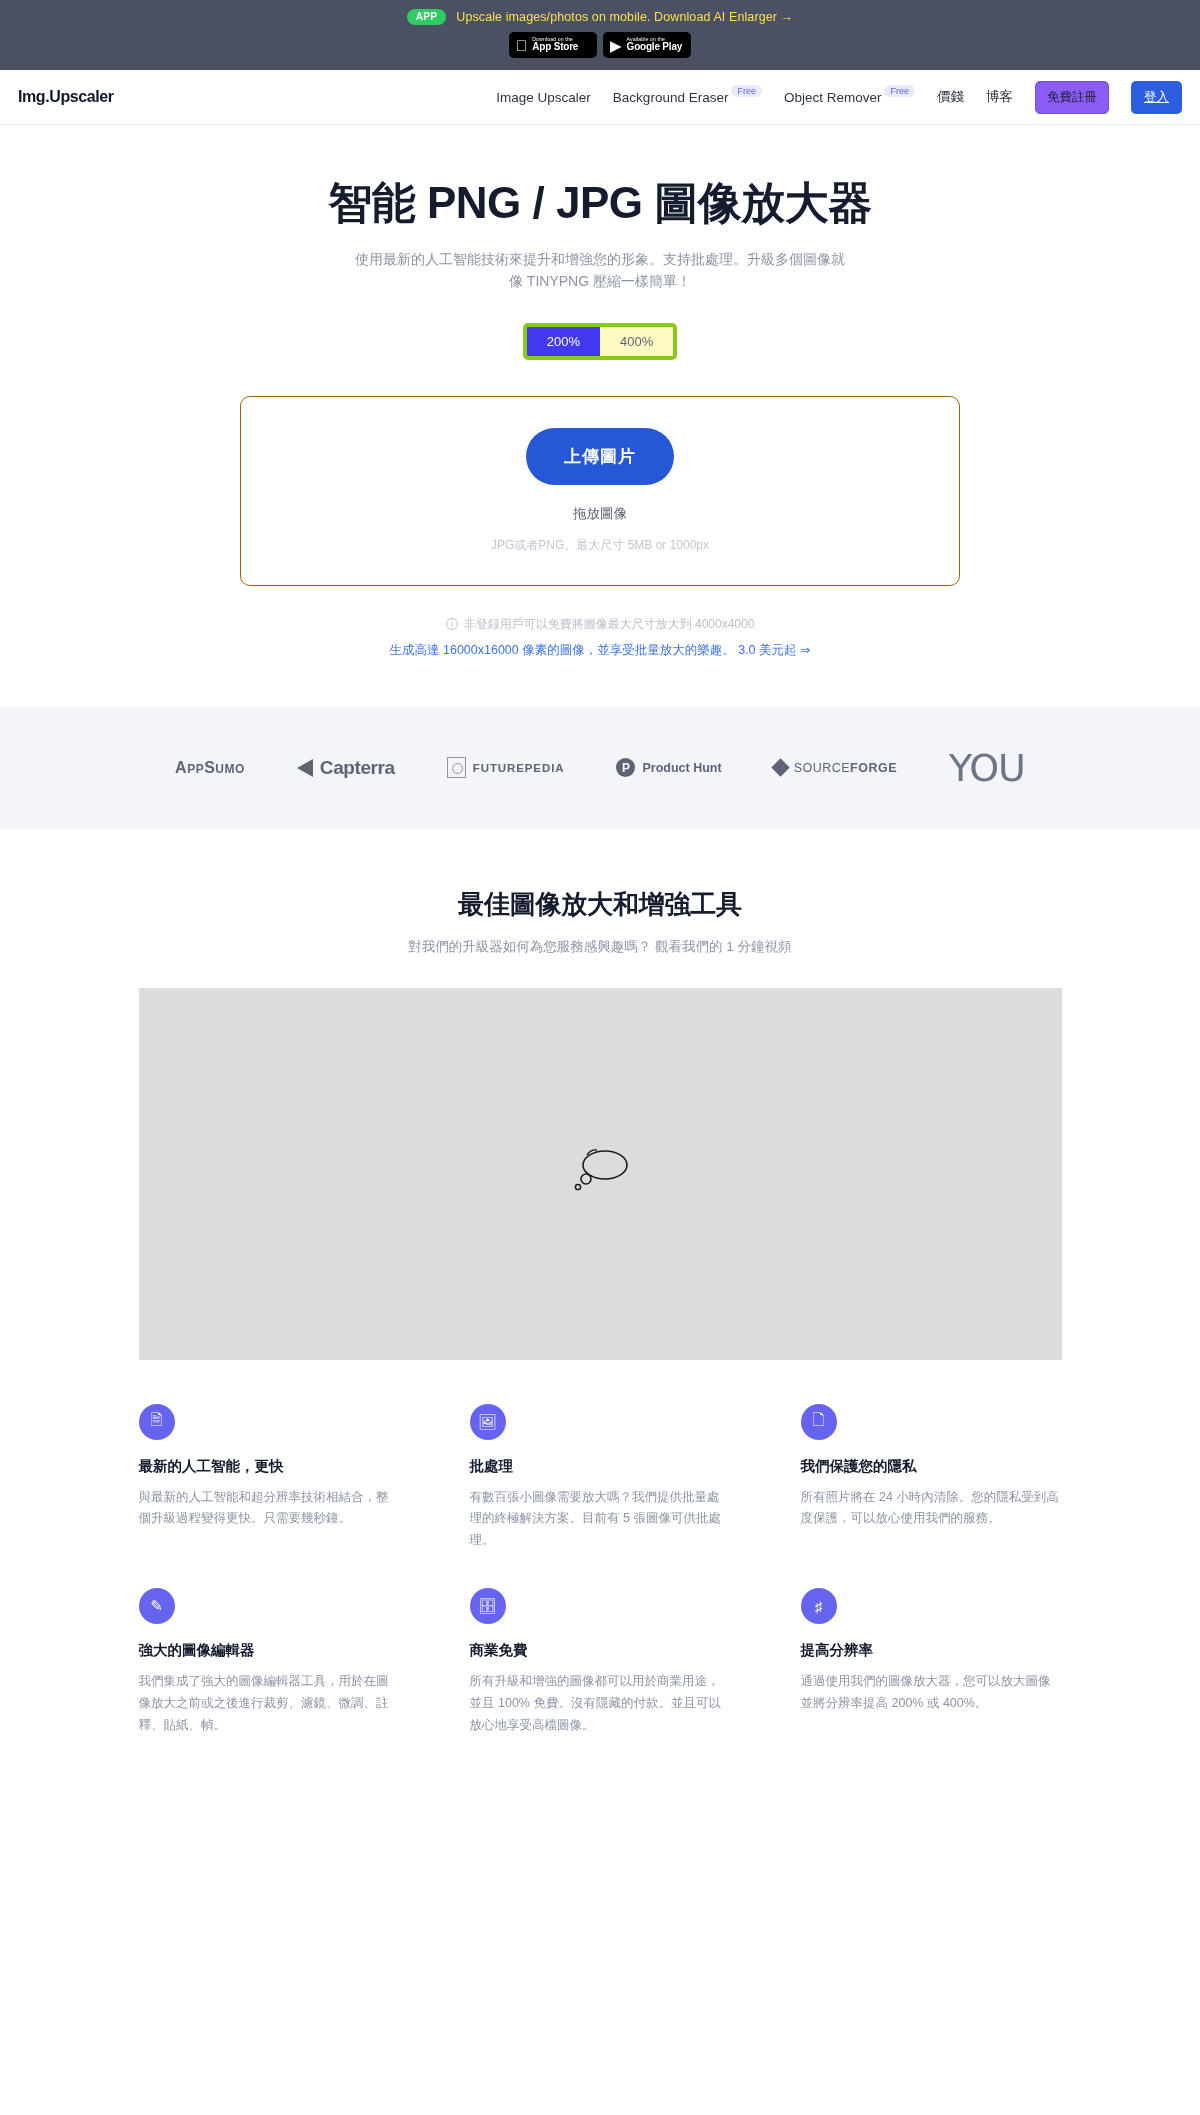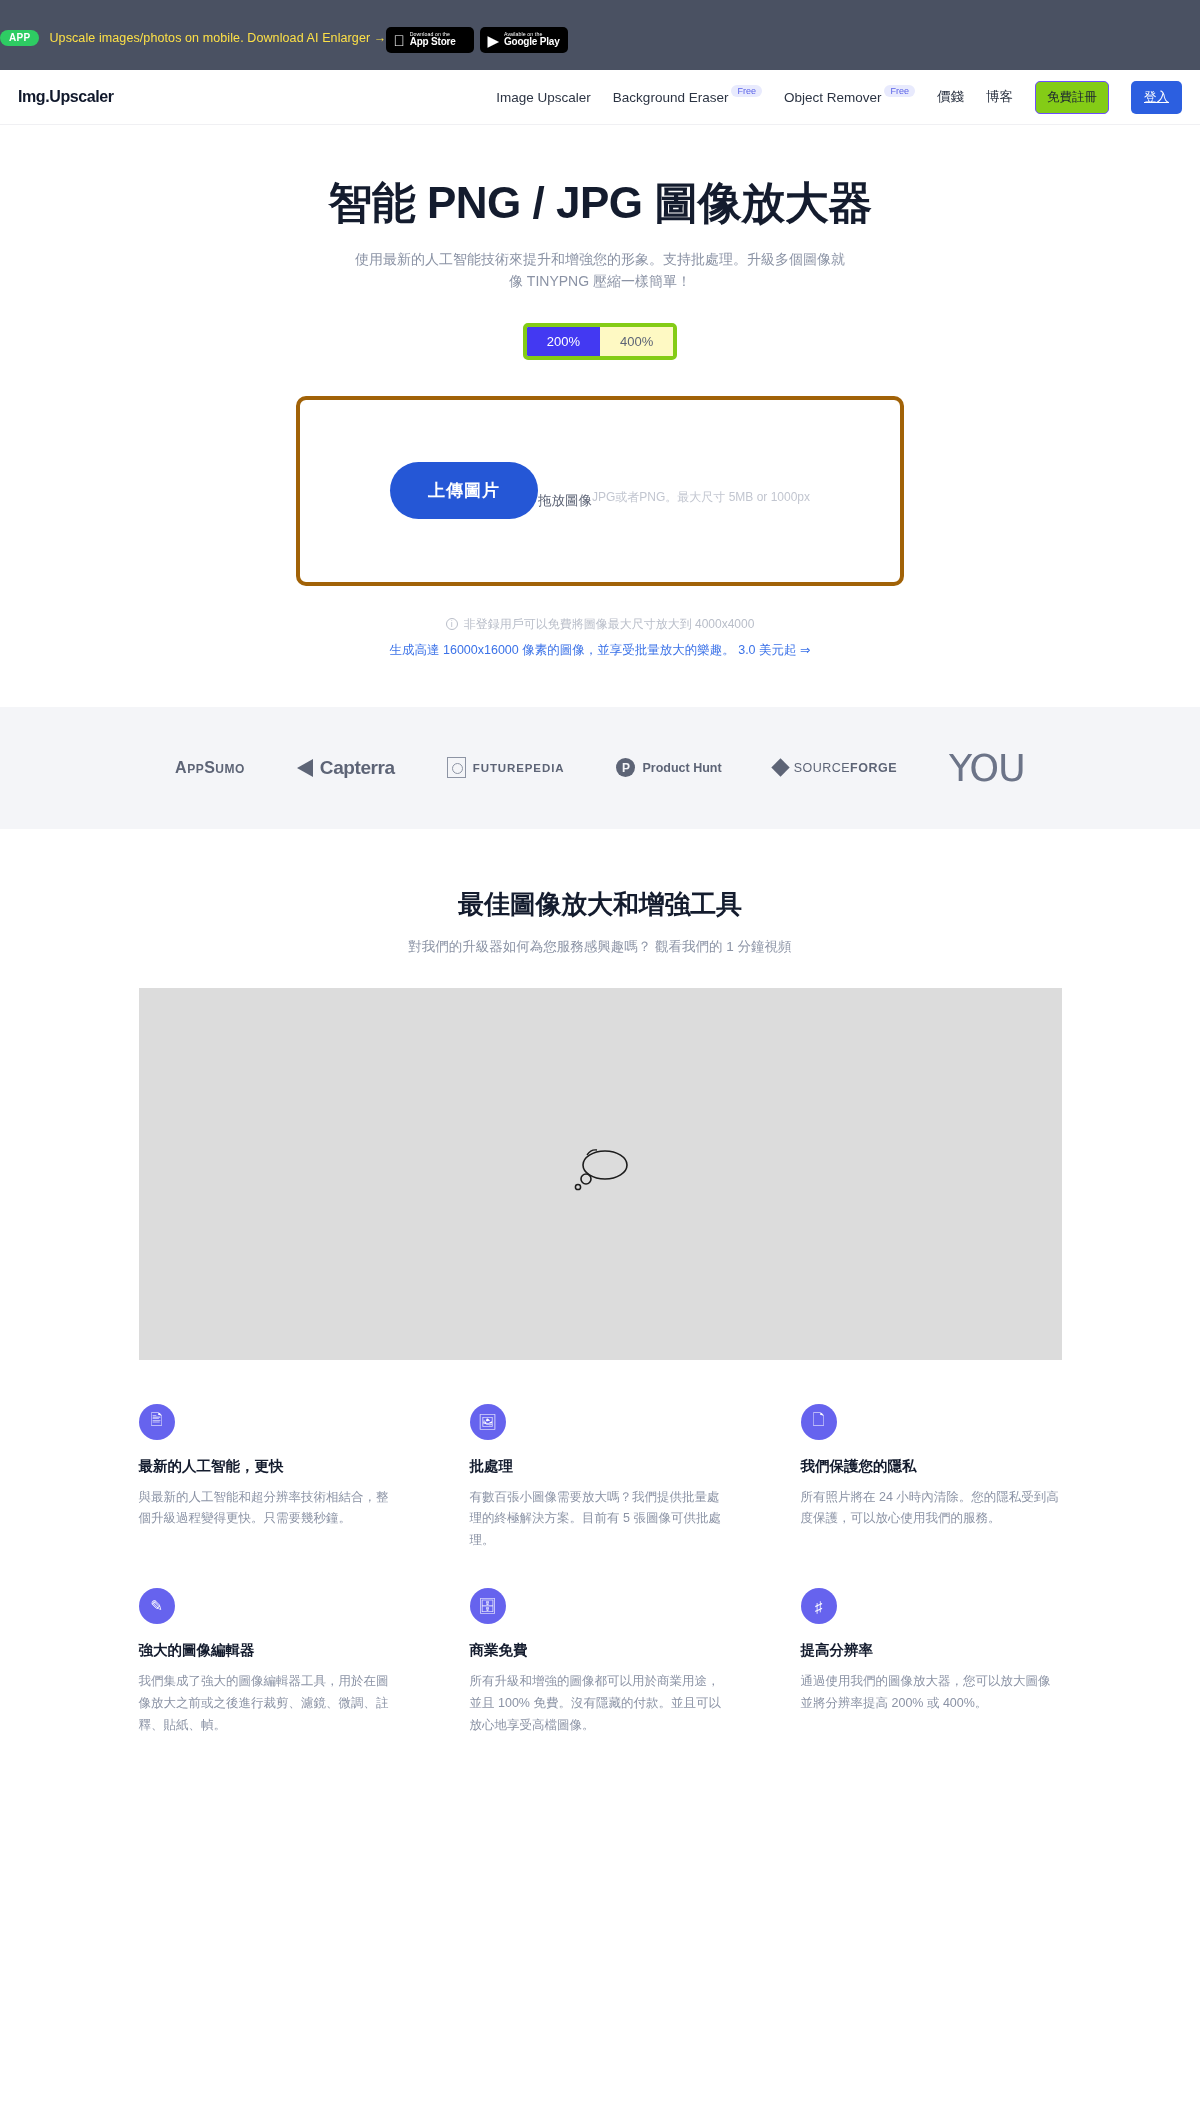--- a/index.html
+++ b/index.html
@@ -9,21 +9,21 @@
     font-family: "Liberation Sans", "DejaVu Sans", sans-serif;
     color: #1b2333;
   }
   body { width: 1200px; min-height: 2115px; overflow-x: hidden; }
 
   
   .app-banner {
     background: #4a5162;
     height: 70px;
     display: flex;
-    flex-direction: row;
+    flex-direction: column;
     align-items: center;
     justify-content: flex-start;
     padding-top: 6px;
   }
   .app-banner-row1 {
     display: flex;
     align-items: center;
     gap: 10px;
     height: 22px;
   }
@@ -101,21 +101,21 @@
     padding: 1px 6px;
     position: relative;
     top: -5px;
   }
   .nav-cta-outline {
     border: 1.5px solid #6d4dff;
     color: #1b2333;
     border-radius: 5px;
     font-size: 12.5px;
     padding: 7px 11px;
-    background: #84cc16;
+    background: #8b5cf6;
     cursor: pointer;
     white-space: nowrap;
   }
   .nav-cta-solid {
     background: #2c5fe0;
     color: #ffffff;
     border: none;
     border-radius: 5px;
     font-size: 12.5px;
     padding: 8px 13px;
@@ -154,26 +154,26 @@
     padding: 7px 20px;
     border: none;
     background: #fef9c3;
     color: #5d6476;
     cursor: pointer;
   }
   .toggle-btn.active { background: #4339f2; color: #ffffff; }
 
   .upload-box {
     margin: 22px auto 0;
-    width: 608px;
+    width: 720px;
     height: 190px;
-    border: 4px solid #a16207;
+    border: 1px solid #a16207;
     border-radius: 10px;
     display: flex;
-    flex-direction: row;
+    flex-direction: column;
     align-items: center;
     justify-content: center;
     background: #fff;
   }
   .upload-btn {
     background: #2557d6;
     color: #ffffff;
     border: none;
     border-radius: 30px;
     font-size: 17px;

